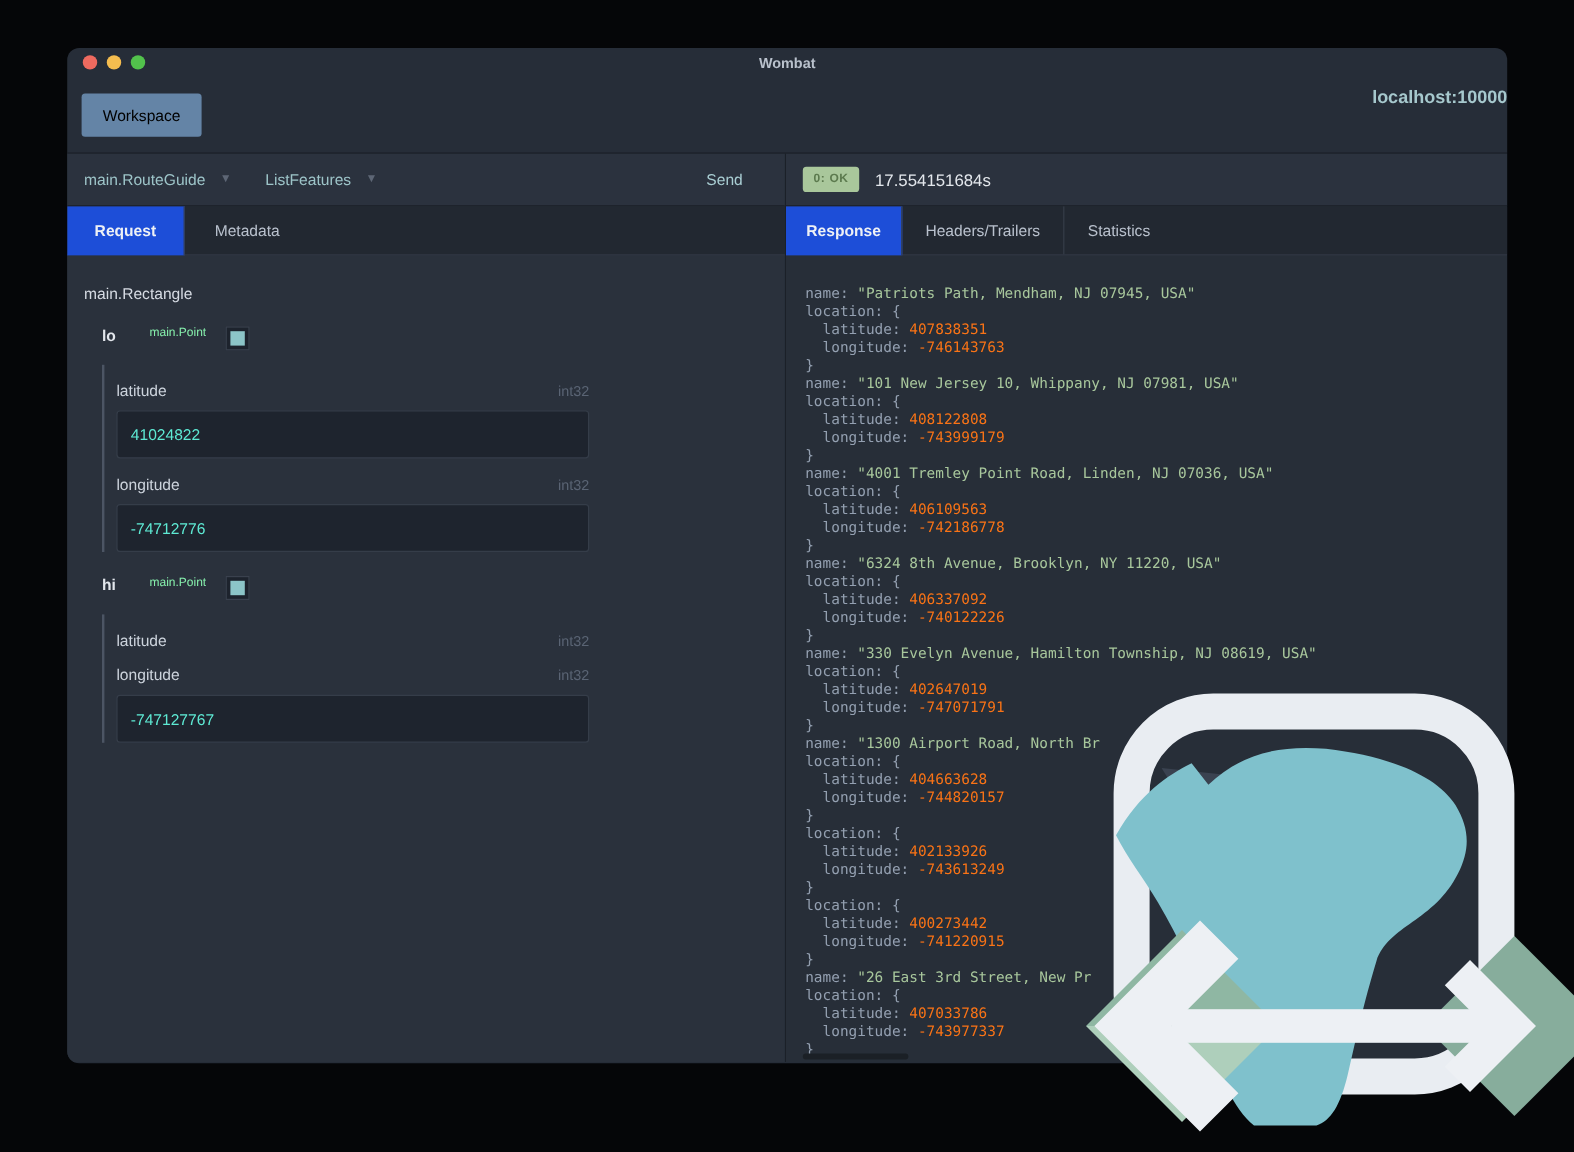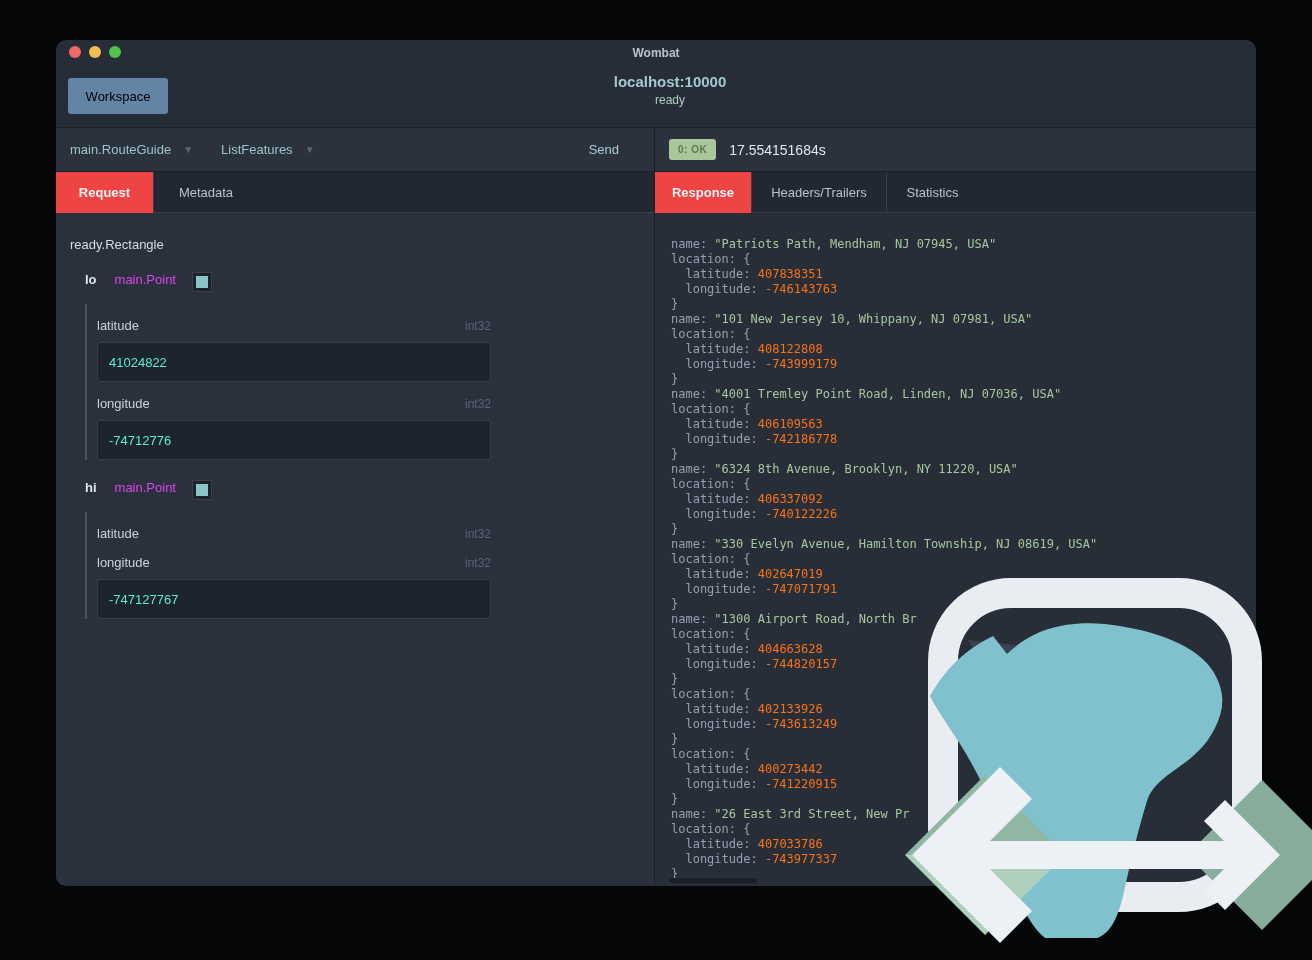--- a/index.html
+++ b/index.html
@@ -12,21 +12,21 @@
   .titlebar { position:relative; height:24px; }
   .lights { position:absolute; left:13px; top:6px; display:flex; gap:8px; }
   .light { width:12px; height:12px; border-radius:50%; }
   .light.red { background:#ee6a5f; } .light.yellow { background:#f5bd4f; } .light.green { background:#52c24c; }
   .win-title { text-align:center; line-height:26px; font-size:12px; font-weight:bold; color:#b9c1cc; }
 
   
   .header { position:relative; height:64px; border-bottom:1px solid #1c2129; }
   .ws-btn { position:absolute; left:12px; top:14px; width:100px; height:36px; background:#6484a6;
             border:none; border-radius:3px; color:#000000; font-size:13px; font-family:inherit; }
-  .server { position:absolute; left:0; right:0; top:9px; text-align:center;margin-left:28px; }
+  .server { position:absolute; left:0; right:0; top:9px; text-align:right;margin-left:28px; }
   .server .addr { font-size:15px; font-weight:bold; color:#a6c8cd; }
   .server .state { font-size:12px; color:#aecfbe; margin-top:3px; }
 
   
   .content { display:flex; height:757px; }
   .panel-left { width:599px; border-right:1px solid #1b2028; display:flex; flex-direction:column; }
   .panel-right { flex:1; display:flex; flex-direction:column; }
 
   .toolbar { height:44px; background:#2b323e; border-bottom:1px solid #1c2129;
              display:flex; align-items:center; padding:0 14px; }
@@ -34,30 +34,30 @@
   .mth { margin-left:28px; }
   .chev { font-size:10px; color:#5d6675; margin-left:12px; }
   .send { margin-left:auto; margin-right:21px; font-size:13px; color:#a9ced3; background:none; border:none; font-family:inherit; }
 
   .badge { background:#a9c79b; color:#5c7a4e; font-size:10px; font-weight:bold;
            padding:5px 9px; border-radius:3px; letter-spacing:.5px; }
   .duration { font-size:14px; color:#e3e7ec; margin-left:13px; }
 
   .tabrow { height:41px; background:#222831; display:flex; border-bottom:1px solid #363d49; }
   .tab { display:flex; align-items:center; justify-content:center; font-size:13px; color:#b9c1cd; }
-  .tab.active { background:#ef4444; color:#eef1f5; font-weight:bold;
+  .tab.active { background:#1d4ed8; color:#eef1f5; font-weight:bold;
                 border-right:1px solid #363d49; margin-bottom:-1px; }
   .tab.inactive + .tab.inactive { border-left:1px solid #363d49; }
 
   .left-body { flex:1; background:#2a313c; padding:24px 14px 0 14px; overflow:hidden; }
   .msg-type { font-size:13px; color:#d6dbe3; }
   .group { margin-top:20px; }
   .group-head { display:flex; margin-left:15px; }
   .group-name { font-size:13px; font-weight:bold; color:#e2e6ec; }
-  .group-type { font-size:13px; color:#d946ef; margin-left:18px; }
+  .group-type { font-size:10px; color:#86efac; margin-left:28px; }
   .checkbox { width:20px; height:20px; background:#1d232d; border:1px solid #3a414e; margin-left:16px;
               display:flex; align-items:center; justify-content:center; }
   .checkbox .fill { width:12px; height:12px; background:#8cc5c8; }
   .group-fields { margin-left:15px; border-left:2px solid #4c5564; padding-left:10px; margin-top:12px; }
   .field { padding-top:14px; width:394px; }
   .field-label-row { display:flex; align-items:baseline; }
   .field-label { font-size:13px; color:#ccd3dc; }
   .field-type { margin-left:auto; font-size:12px; color:#5a6474; }
   .field input { margin-top:9px; width:394px; height:40px; background:#1e242e; border:1px solid #353d49;
                  border-radius:3px; color:#5eead4; font-size:13px; font-family:inherit; padding:0 11px; }
@@ -82,40 +82,39 @@
       <div class="light yellow"></div>
       <div class="light green"></div>
     </div>
     <div class="win-title">Wombat</div>
   </div>
 
   <div class="header">
     <button class="ws-btn">Workspace</button>
     <div class="server">
       <div class="addr">localhost:10000</div>
-      <div class="state">ready</div>
     </div>
   </div>
 
   <div class="content">
 
     <div class="panel-left">
       <div class="toolbar">
         <span class="svc">main.RouteGuide</span>
         <span class="chev">▼</span>
         <span class="mth">ListFeatures</span>
         <span class="chev">▼</span>
         <button class="send">Send</button>
       </div>
       <div class="tabrow">
         <div class="tab active" style="width:98px">Request</div>
         <div class="tab inactive" style="width:104px">Metadata</div>
       </div>
       <div class="left-body">
-        <div class="msg-type">ready.Rectangle</div>
+        <div class="msg-type">main.Rectangle</div>
 
         <div class="group">
           <div class="group-head">
             <span class="group-name">lo</span>
             <span class="group-type">main.Point</span>
             <span class="checkbox">
                 <span class="fill"></span>
               </span>
           </div>
           <div class="group-fields">

